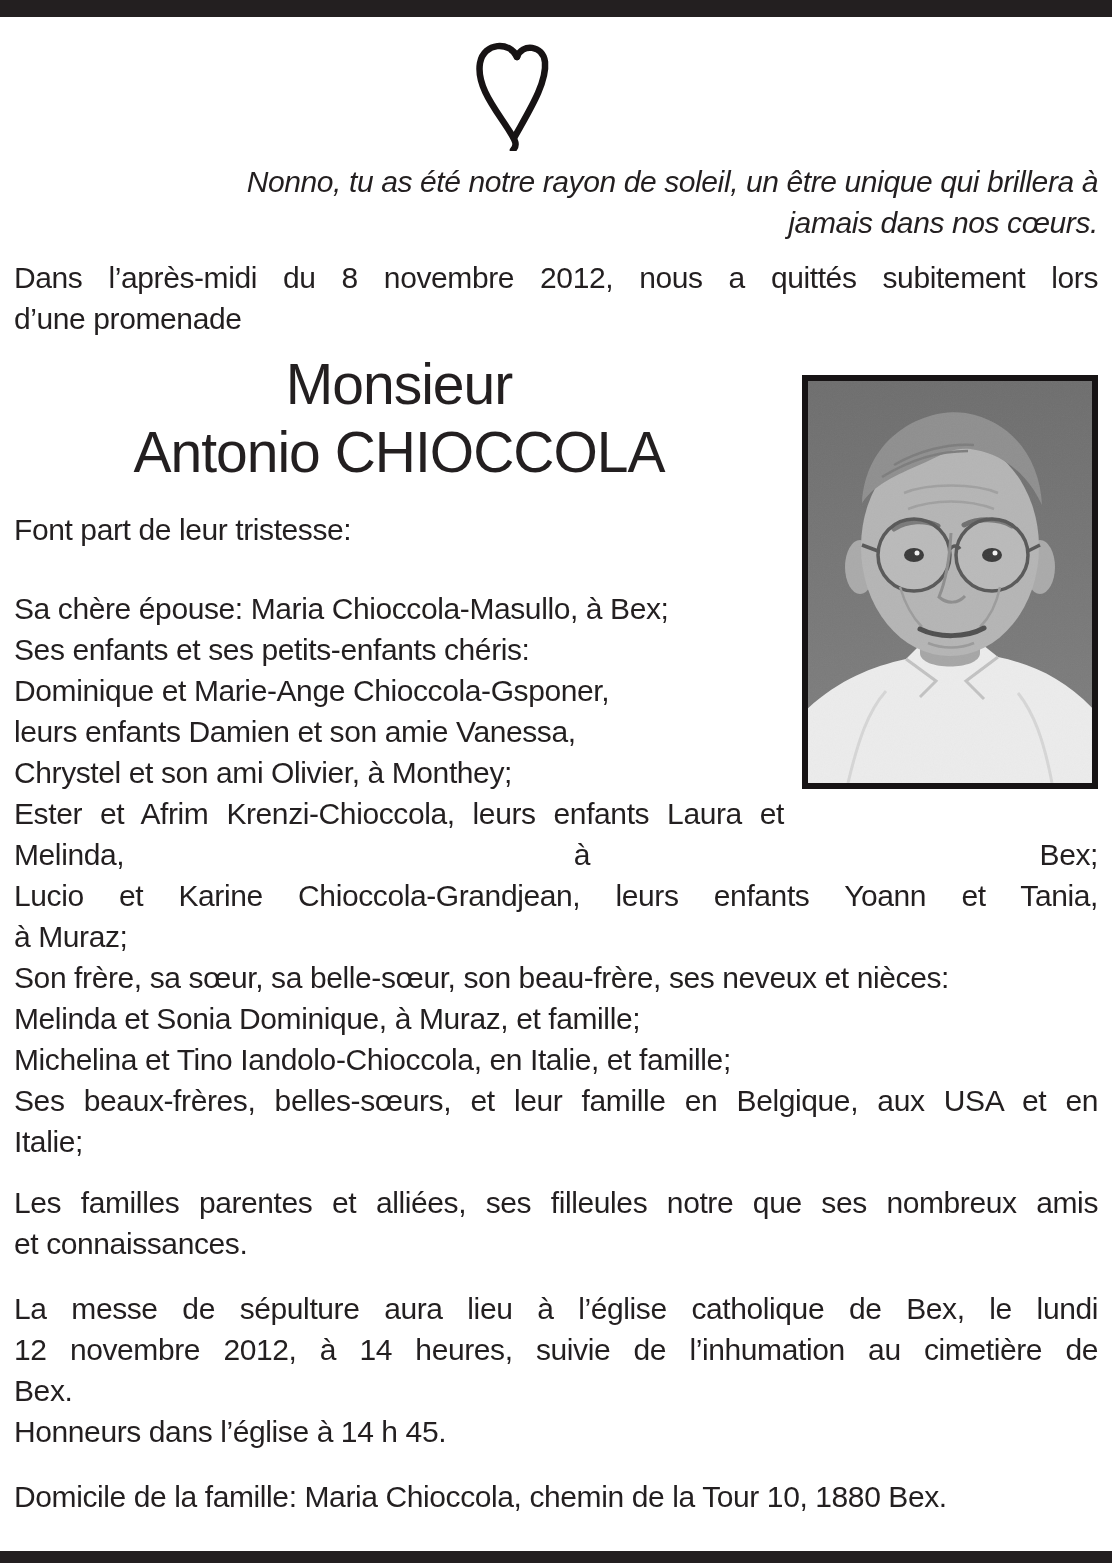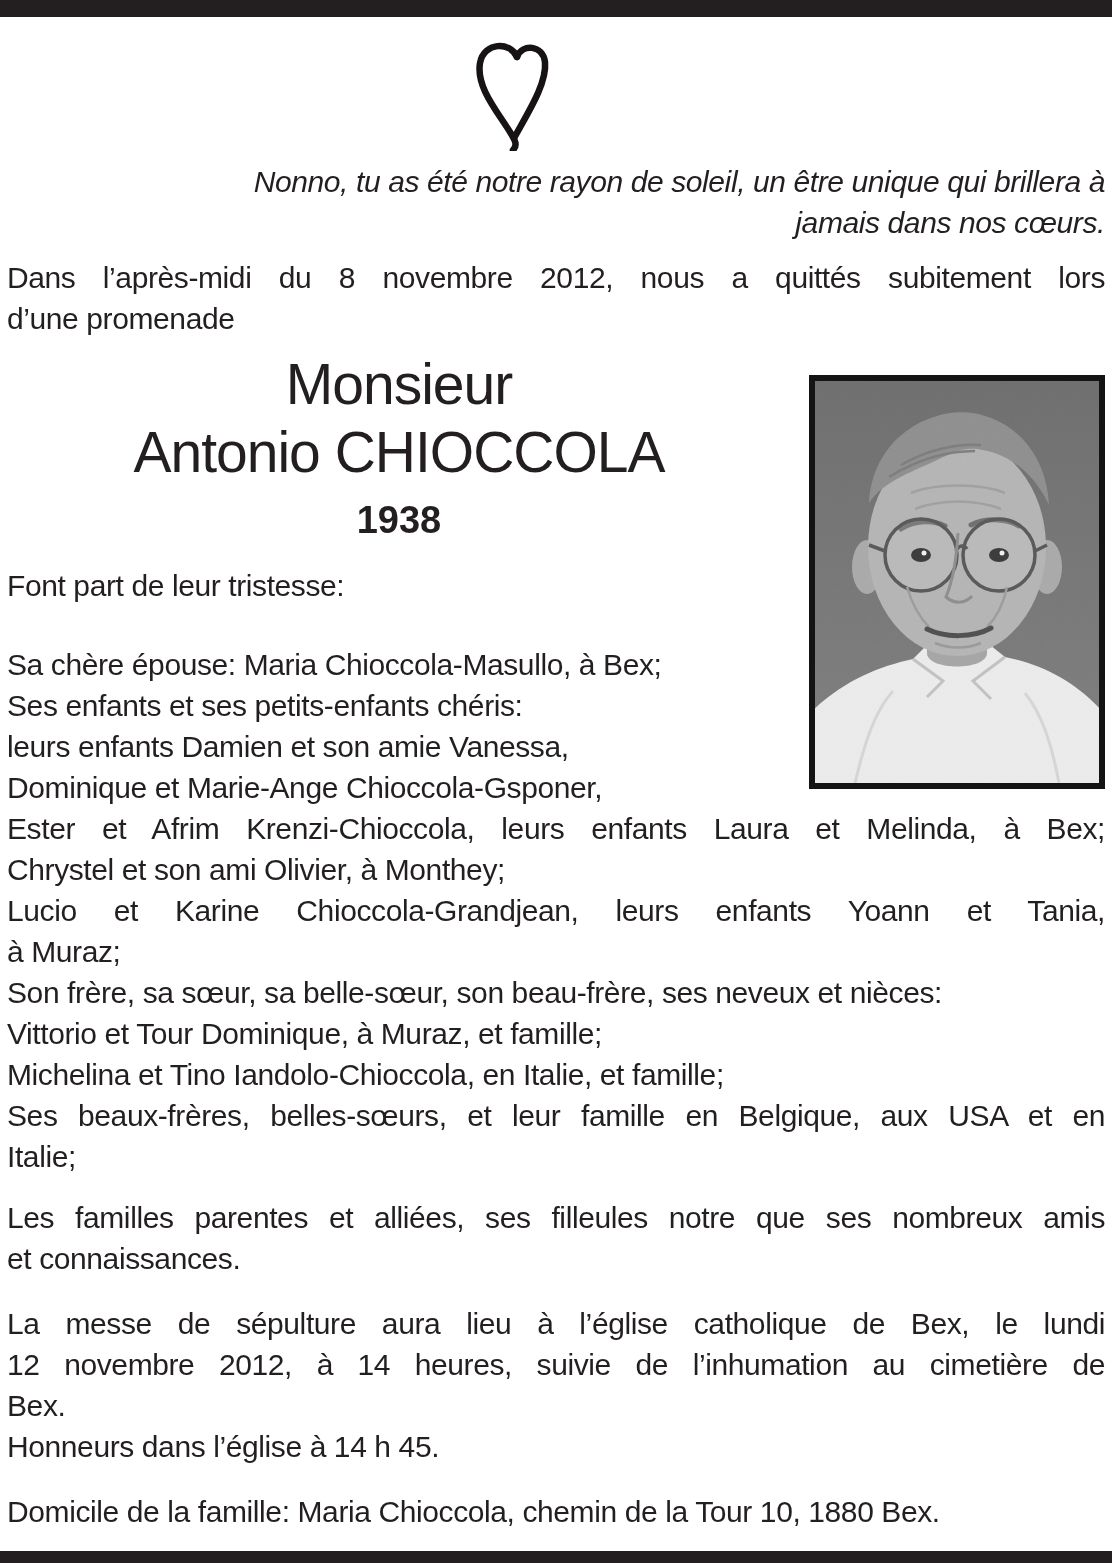--- a/index.html
+++ b/index.html
@@ -3,21 +3,21 @@
 <meta charset="utf-8">
 <style>
   html,body{margin:0;padding:0;background:#9a9a9a;}
   .page{
     width:1112px;height:1563px;background:#ffffff;position:relative;overflow:hidden;
     font-family:"Liberation Sans",sans-serif;color:#231f20;margin:0 auto;
   }
   .bar{background:#231f20;width:100%;}
   .bar.top{height:17px;}
   .bar.bottom{position:absolute;bottom:0;left:0;height:12px;}
-  .content{padding:0 7px;}
+  .content{padding:0 14px;}
   .heart-wrap{display:flex;justify-content:center;margin-top:22px;height:112px;}
   .heart-wrap svg{position:relative;left:-41px;}
   .quote{font-style:italic;font-size:32px;line-height:43px;margin-top:10px;letter-spacing:-0.3px;}
   .quote .line{text-align:right;min-height:43px;}
   .para{font-size:30px;line-height:41px;letter-spacing:-0.4px;}
   .para .line{min-height:41px;}
   .line.just{text-align:justify;text-align-last:justify;}
   .b{font-weight:400;}
   .intro{margin-top:14px;}
   .photo-frame{
@@ -96,37 +96,36 @@
         <path d="M143,152 C141,188 136,204 131,216 C139,223 150,223 157,215" stroke="#8e8e8e" stroke-width="3" fill="none"></path>
         <path d="M92,206 C98,226 106,238 114,246 M192,206 C188,226 180,238 172,246" stroke="#9c9c9c" stroke-width="2.5" fill="none"></path>
         <path d="M112,248 C130,257 158,257 176,247" stroke="#4f4f4f" stroke-width="5" fill="none" stroke-linecap="round"></path>
         <path d="M120,262 C134,268 152,268 166,262" stroke="#9a9a9a" stroke-width="2.5" fill="none"></path>
         <rect width="284" height="402" filter="url(#grain)" opacity="0.6"></rect>
       </svg>
     </div>
 
     <div class="title-line title1">Monsieur</div>
     <div class="title-line title2">Antonio CHIOCCOLA</div>
-    <div class="year">1938</div>
 
     <div class="para announce">
         <div class="line"><span>Font part de leur tristesse:</span></div>
       </div>
 
     <div class="para family">
         <div class="line"><span>Sa chère épouse: Maria </span><span class="b">Chioccola-Masullo,</span><span> à Bex;</span></div>
         <div class="line"><span>Ses enfants et ses petits-enfants chéris:</span></div>
+        <div class="line"><span>Dominique et Marie-Ange </span><span class="b">Chioccola-Gsponer,</span></div>
         <div class="line"><span>leurs enfants Damien et son amie Vanessa,</span></div>
-        <div class="line"><span>Dominique et Marie-Ange </span><span class="b">Chioccola-Gsponer,</span></div>
+        <div class="line"><span>Chrystel et son ami Olivier, à Monthey;</span></div>
         <div class="line just"><span>Ester et Afrim </span><span class="b">Krenzi-Chioccola,</span><span> leurs enfants Laura et Melinda, à Bex;</span></div>
-        <div class="line"><span>Chrystel et son ami Olivier, à Monthey;</span></div>
         <div class="line just"><span>Lucio et Karine </span><span class="b">Chioccola-Grandjean,</span><span> leurs enfants Yoann et Tania,</span></div>
         <div class="line"><span>à Muraz;</span></div>
         <div class="line"><span>Son frère, sa sœur, sa belle-sœur, son beau-frère, ses neveux et nièces:</span></div>
-        <div class="line"><span>Vittorio et Tour </span><span class="b">Dominique,</span><span> à Muraz, et famille;</span></div>
+        <div class="line"><span>Melinda et Sonia </span><span class="b">Dominique,</span><span> à Muraz, et famille;</span></div>
         <div class="line"><span>Michelina et Tino </span><span class="b">Iandolo-Chioccola</span><span>, en Italie, et famille;</span></div>
         <div class="line just"><span>Ses beaux-frères, belles-sœurs, et leur famille en Belgique, aux USA et en</span></div>
         <div class="line"><span>Italie;</span></div>
       </div>
 
     <div class="para sec">
         <div class="line just"><span>Les familles parentes et alliées, ses filleules notre que ses nombreux amis</span></div>
         <div class="line"><span>et connaissances.</span></div>
       </div>
 

